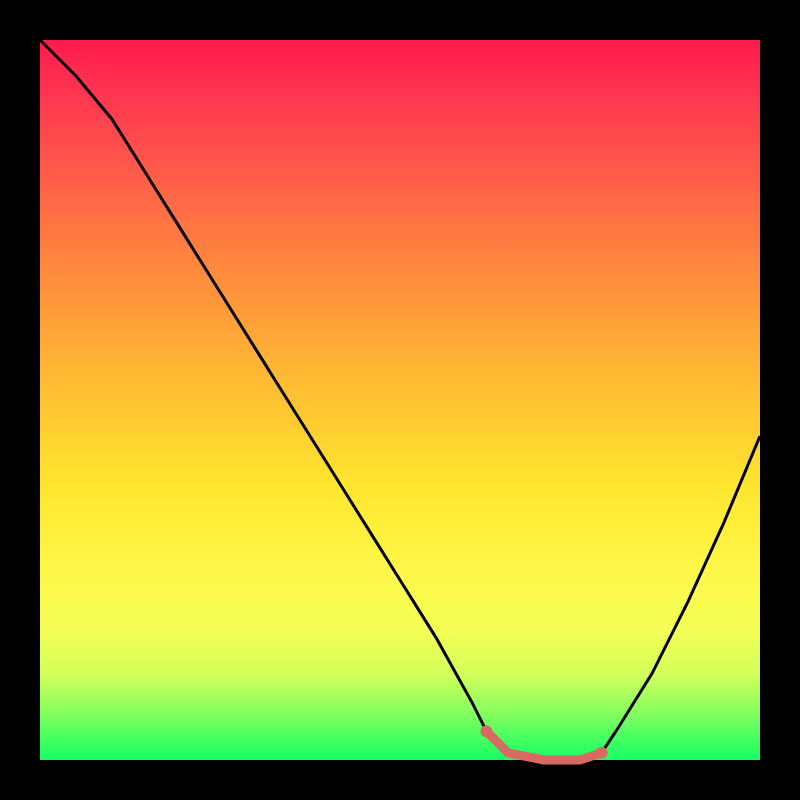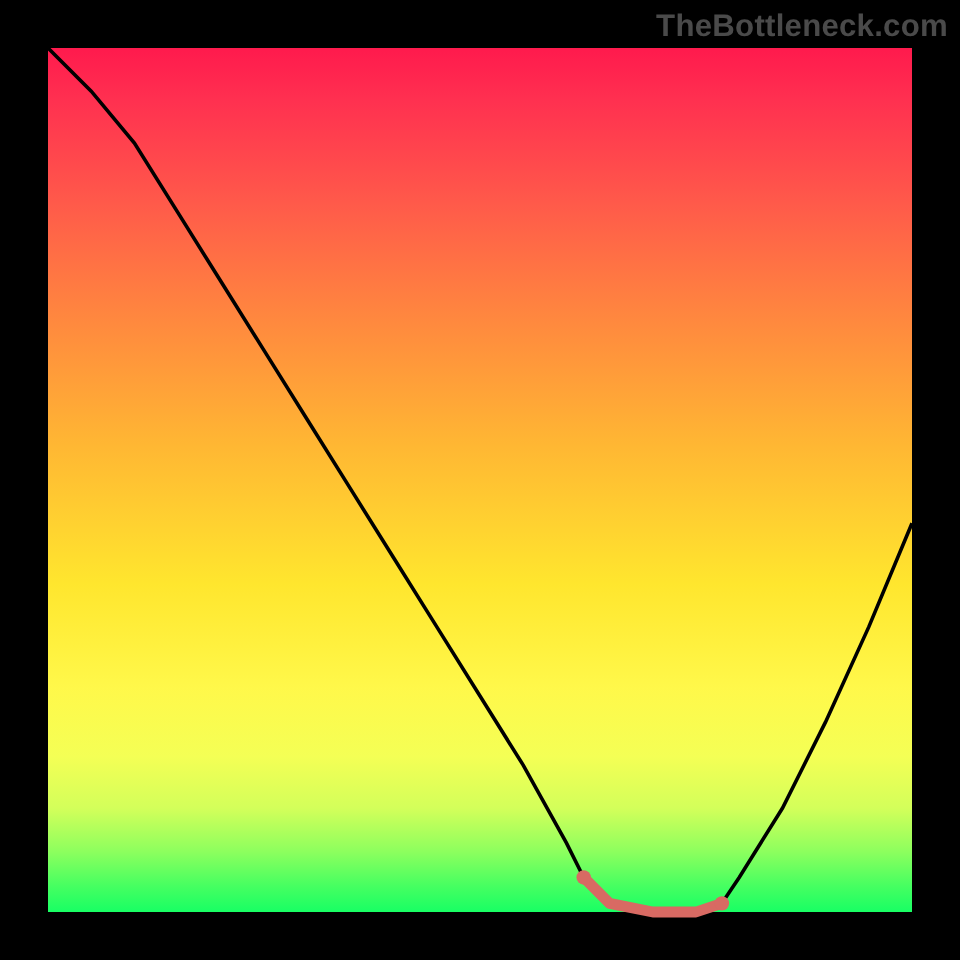--- a/index.html
+++ b/index.html
@@ -52,21 +52,20 @@
     top: 0;
     width: 720px;
     height: 720px;
     overflow: visible;
   }
 </style>
 </head>
 <body>
 
 <div class="outer">
-  <div class="watermark">TheBottleneck.com</div>
   <div class="plot">
     <svg class="curve" viewBox="0 0 720 720" preserveAspectRatio="none">
       <path id="curve-path" fill="none" stroke="#000000" stroke-width="3" d="M0.00,0.00 L36.00,36.00 L72.00,79.20 L108.00,136.80 L144.00,194.40 L180.00,252.00 L216.00,309.60 L252.00,367.20 L288.00,424.80 L324.00,482.40 L360.00,540.00 L396.00,597.60 L432.00,662.40 L446.40,691.20 L468.00,712.80 L504.00,720.00 L540.00,720.00 L561.60,712.80 L576.00,691.20 L612.00,633.60 L648.00,561.60 L684.00,482.40 L720.00,396.00"></path>
       <path id="marker-path" fill="none" stroke="#d86a63" stroke-width="9" stroke-linecap="round" stroke-linejoin="round" d="M446.40,691.20 L468.00,712.80 L504.00,720.00 L540.00,720.00 L561.60,712.80"></path>
       <g id="marker-dots">
           <circle cx="446.40" cy="691.20" r="6" fill="#d86a63"></circle>
           <circle cx="561.60" cy="712.80" r="6" fill="#d86a63"></circle>
         </g>
     </svg>
   </div>

